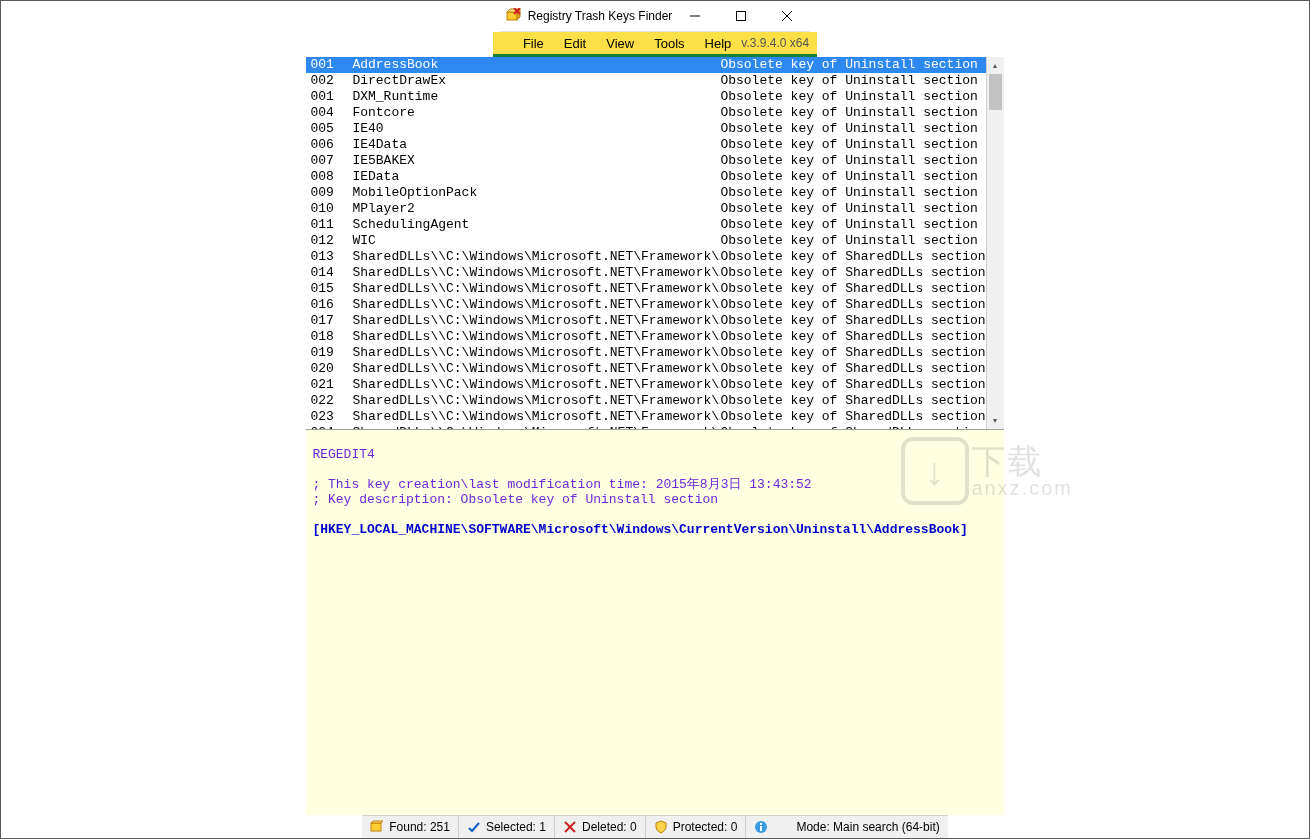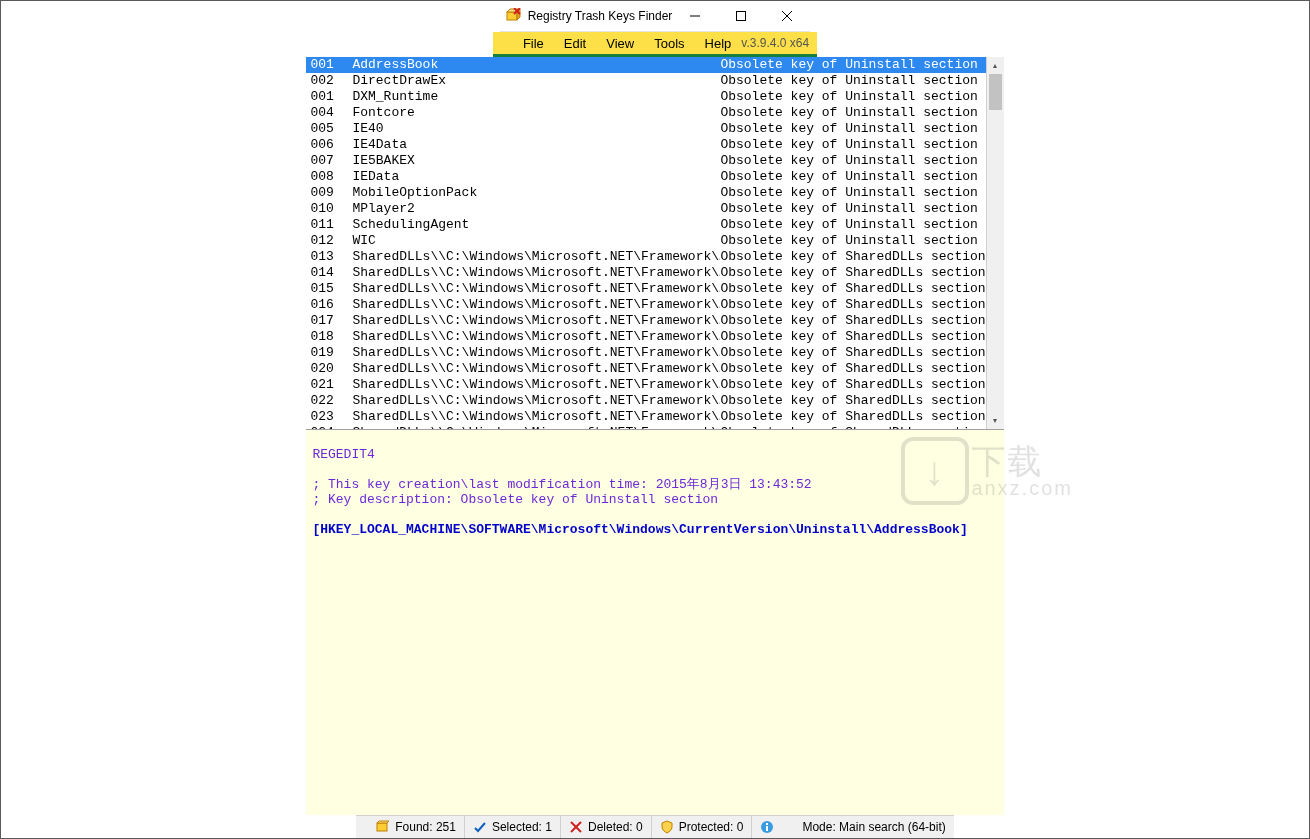--- a/index.html
+++ b/index.html
@@ -173,21 +173,20 @@
 
   
   .statusbar {
     height: 22px;
     background: #f0f0f0;
     border-top: 1px solid #d0d0d0;
     display: flex;
     align-items: center;
     font-size: 12px;
     color: #000;
-    padding-left: 12px;
   }
   .statusbar .cell {
     display: flex;
     align-items: center;
     padding: 0 8px;
     height: 100%;
     border-right: 1px solid #d0d0d0;
     gap: 5px;
   }
   .statusbar .cell:last-child { border-right: none; gap: 28px; }

